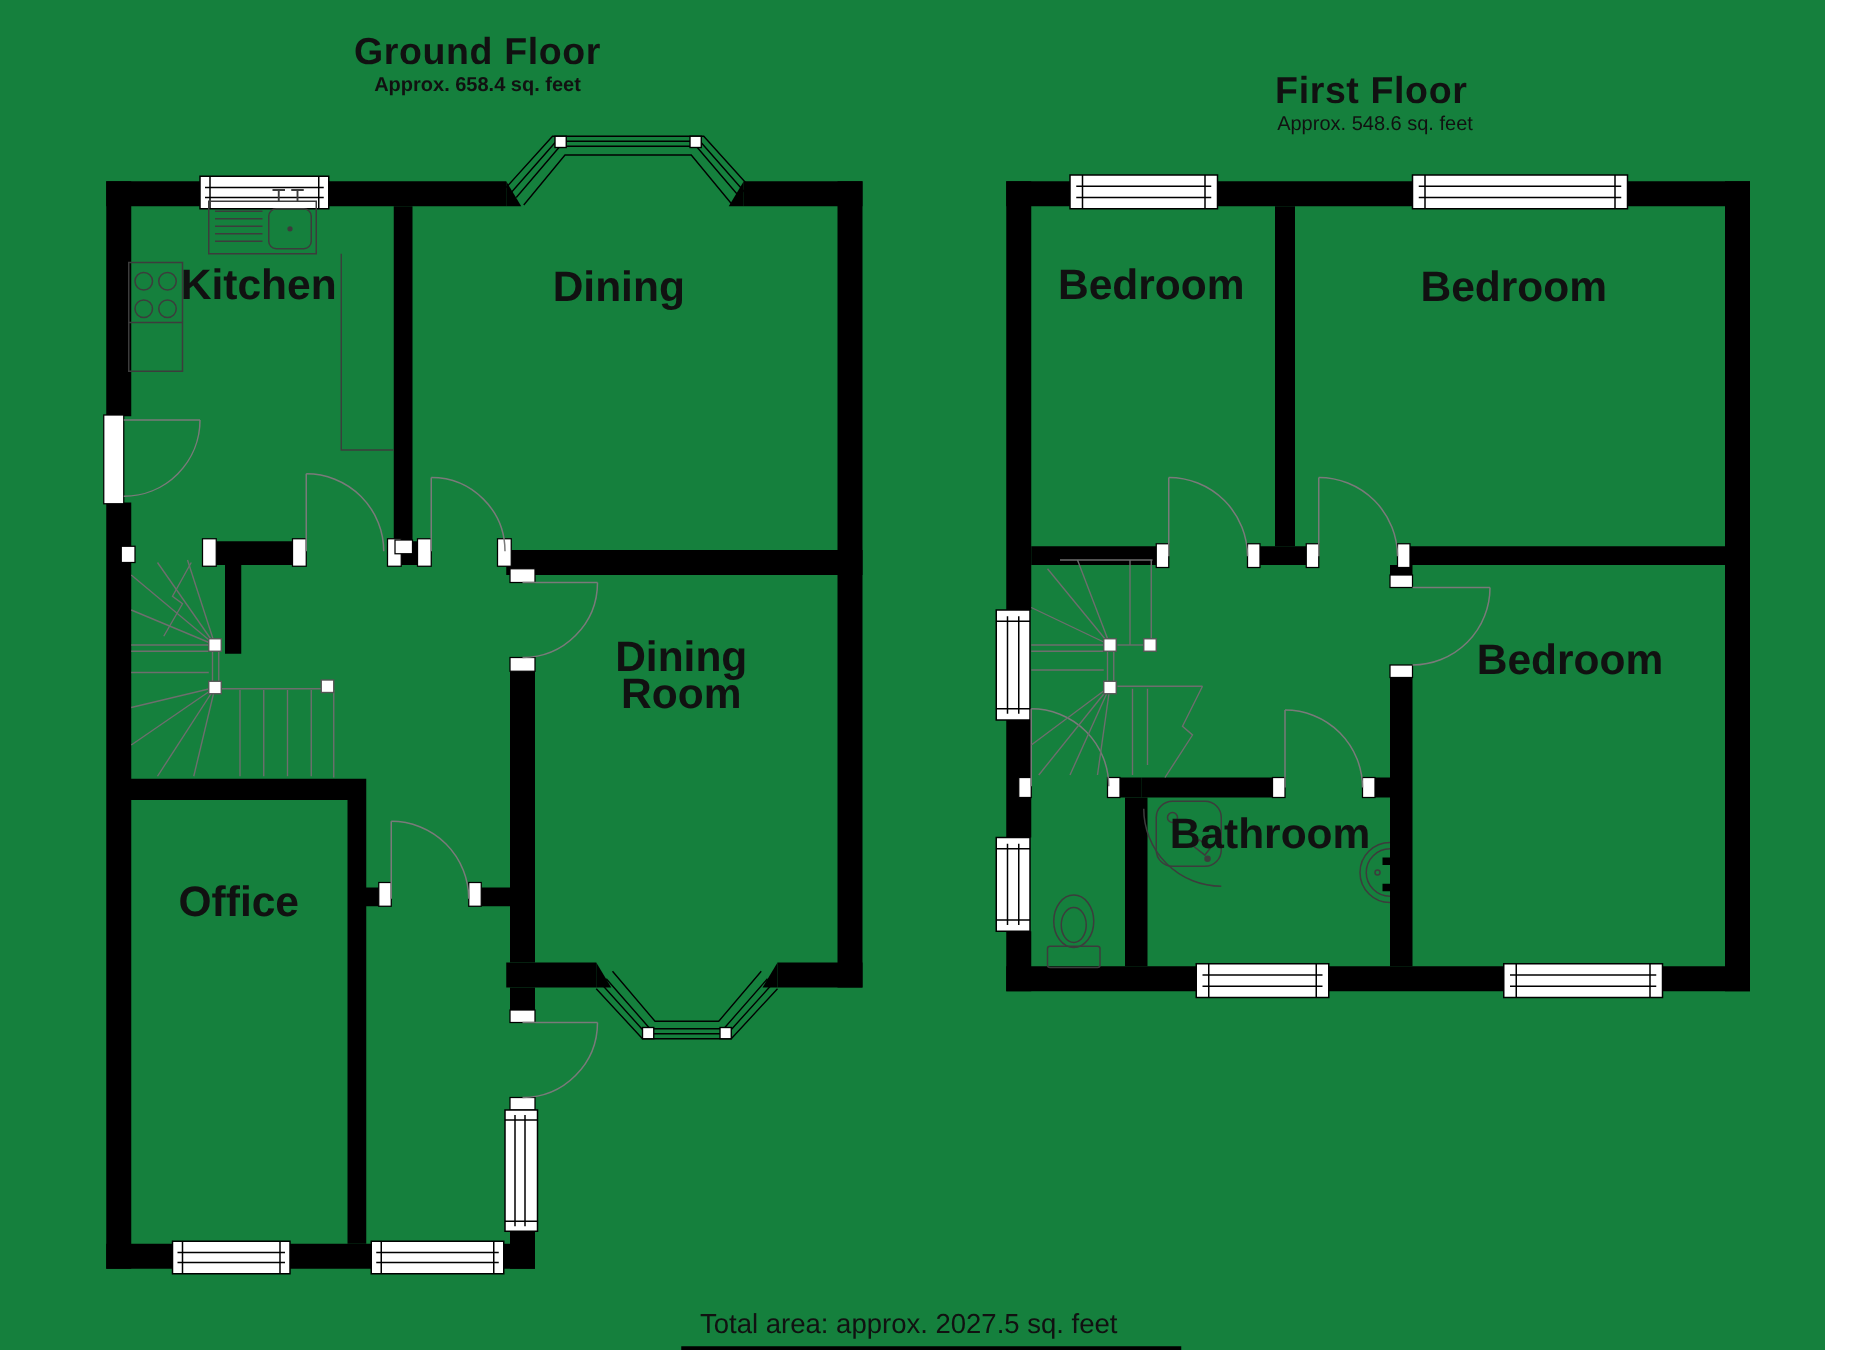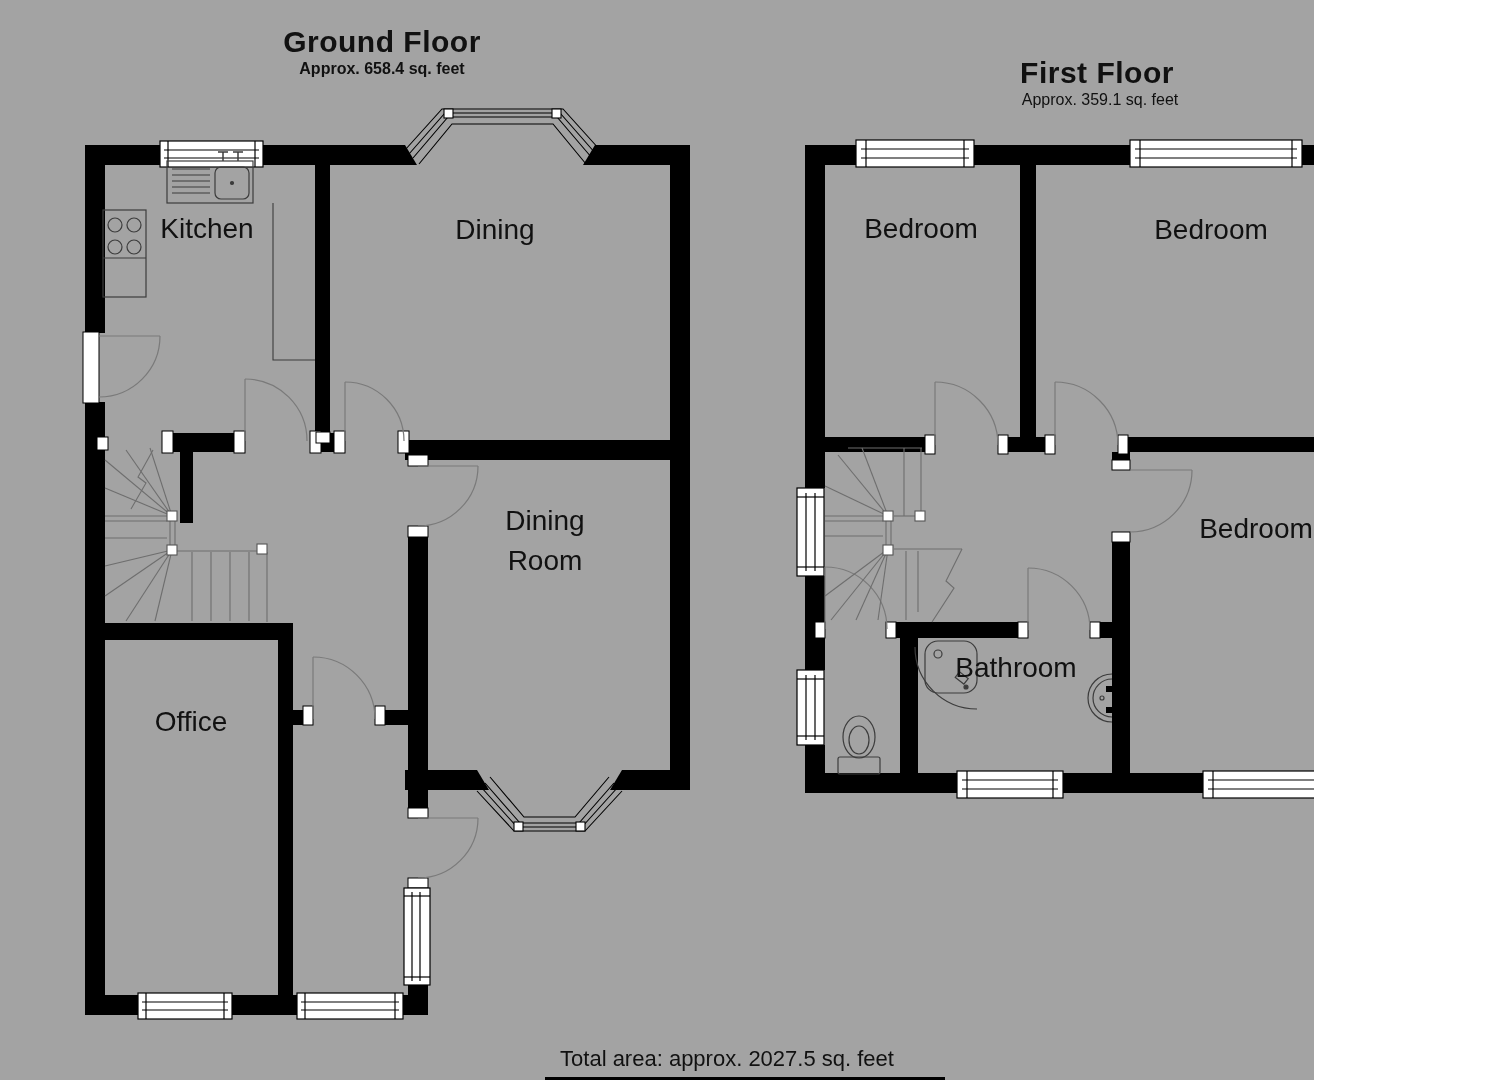--- a/index.html
+++ b/index.html
@@ -1,24 +1,24 @@
 <!DOCTYPE html>
 <html><head>
 <meta charset="utf-8">
 <style>
   html,body{margin:0;padding:0;background:#ffffff;}
-  #page{position:relative;width:1314px;height:1080px;background:#a3a3a3;overflow:hidden;
+  #page{position:relative;width:1460px;height:1080px;background:#15803d;overflow:hidden;
         font-family:"Liberation Sans",sans-serif;color:#111;}
   #plan-svg{position:absolute;left:0;top:0;}
   .label{position:absolute;transform:translate(-50%,-50%);text-align:center;
          color:#111;white-space:nowrap;}
   .floor-title{font-size:30px;font-weight:bold;letter-spacing:.5px;}
   .floor-area{font-size:16px;}
-  .room-label{font-size:28px;font-weight:normal;}
-  .room-label.wrap{white-space:normal;width:140px;line-height:40px;}
+  .room-label{font-size:34px;font-weight:bold;}
+  .room-label.wrap{white-space:normal;width:140px;line-height:29px;}
   .total-area{font-size:22px;}
 </style>
 </head>
 <body>
 
 <div id="page">
 
 <svg id="plan-svg" width="1485" height="1080" viewBox="0 0 1485 1080">
 
   <g>
@@ -351,21 +351,21 @@
     </g>
   </g>
 
   <rect x="545" y="1077" width="400" height="3" fill="#000"></rect>
 </svg>
 
 <div class="label floor-title" style="left:382px;top:42px;">Ground Floor</div>
 <div class="label floor-area" style="left:382px;top:69px;font-weight:bold;">Approx. 658.4 sq. feet</div>
 
 <div class="label floor-title" style="left:1097px;top:73px;text-align:center;">First Floor</div>
-<div class="label floor-area" style="left:1100px;top:100px;">Approx. 359.1 sq. feet</div>
+<div class="label floor-area" style="left:1100px;top:100px;">Approx. 548.6 sq. feet</div>
 
 <div class="label room-label" style="left:207px;top:229px;">Kitchen</div>
 <div class="label room-label" style="left:495px;top:230px;">Dining</div>
 <div class="label room-label wrap" style="left:545px;top:541px;">Dining Room</div>
 <div class="label room-label" style="left:191px;top:722px;">Office</div>
 
 <div class="label room-label" style="left:921px;top:229px;">Bedroom</div>
 <div class="label room-label" style="left:1211px;top:230px;">Bedroom</div>
 <div class="label room-label" style="left:1256px;top:529px;">Bedroom</div>
 <div class="label room-label" style="left:1016px;top:668px;">Bathroom</div>

